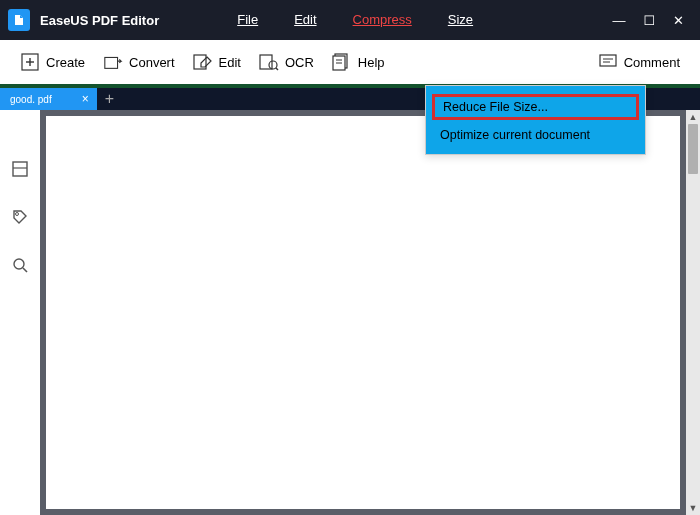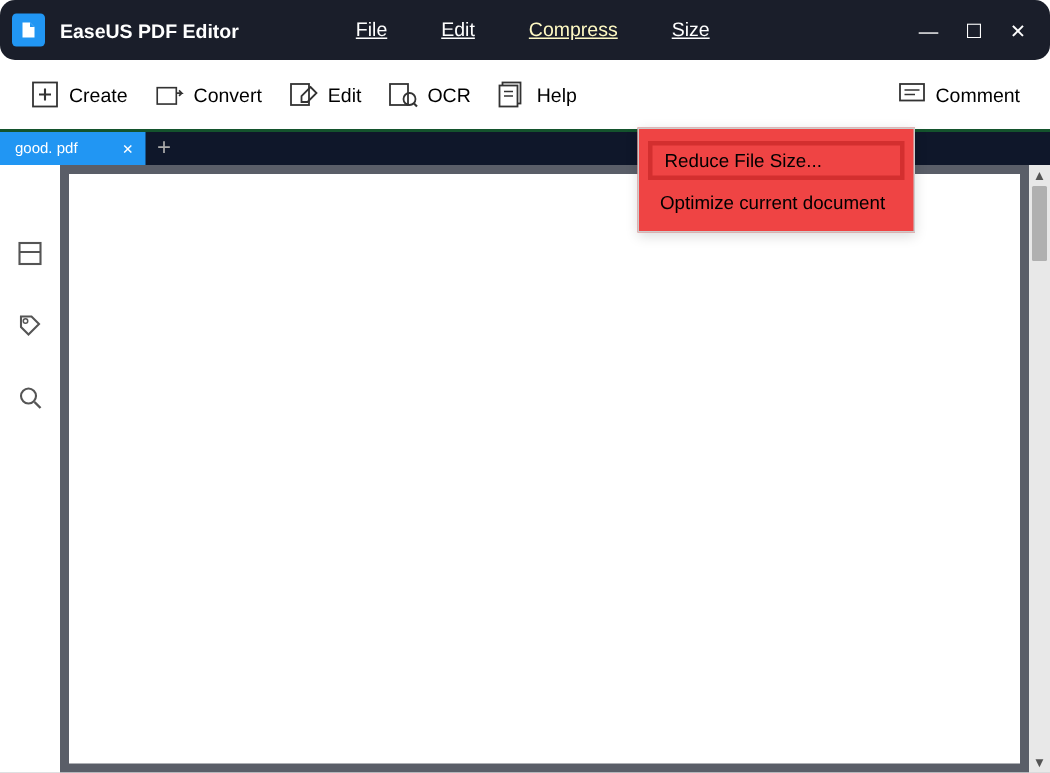--- a/index.html
+++ b/index.html
@@ -1,29 +1,29 @@
 <!DOCTYPE html>
 <html><head>
   <meta charset="utf-8">
   <style>
     * { margin: 0; padding: 0; box-sizing: border-box; font-family: "Segoe UI", Arial, sans-serif; }
     body { width: 700px; height: 515px; overflow: hidden; background: #fff; }
-    .titlebar { background: #1a1e2a; height: 40px; display: flex; align-items: center; color: #fff; padding: 0 8px; border-radius: 10px; }
+    .titlebar { background: #1a1e2a; height: 40px; display: flex; align-items: center; color: #fff; padding: 0 8px; }
     .app-logo { width: 22px; height: 22px; background: #2196f3; border-radius: 3px; display: flex; align-items: center; justify-content: center; margin-right: 10px; }
     .app-title { font-size: 13px; font-weight: 600; margin-right: 60px; }
     .menu { display: flex; flex: 1; }
     .menu-item { padding: 0 18px; font-size: 13px; cursor: pointer; line-height: 40px; text-decoration: underline; }
-    .menu-item.active { color: #fef9c3; }
+    .menu-item.active { color: #ef4444; }
     .win-controls { display: flex; gap: 18px; padding-right: 8px; }
     .win-btn { cursor: pointer; font-size: 13px; }
-    .toolbar { background: #fff; height: 48px; display: flex; align-items: center; padding: 0 20px; gap: 18px; border-bottom: 2px solid #14532d; position: relative; }
+    .toolbar { background: #fff; height: 48px; display: flex; align-items: center; padding: 0 20px; gap: 18px; border-bottom: 4px solid #14532d; position: relative; }
     .tool-btn { display: flex; align-items: center; gap: 6px; cursor: pointer; font-size: 13px; }
     .tool-icon { width: 20px; height: 20px; display: flex; align-items: center; justify-content: center; }
     .spacer { flex: 1; }
-    .dropdown { position: absolute; top: 45px; left: 425px; background: #ef4444; border: 1px solid #ccc; box-shadow: 0 2px 8px rgba(0,0,0,0.15); z-index: 10; padding: 6px 0; width: 185px; }
+    .dropdown { position: absolute; top: 45px; left: 425px; background: #0ea5e9; border: 1px solid #ccc; box-shadow: 0 2px 8px rgba(0,0,0,0.15); z-index: 10; padding: 6px 0; width: 221px; }
     .dd-item { padding: 6px 14px; font-size: 12.5px; cursor: pointer; }
     .dd-item.highlighted { border: 3px solid #d32f2f; margin: 2px 6px; padding: 3px 8px; }
     .tabbar { background: #0f172a; height: 22px; display: flex; align-items: center; }
     .file-tab { background: #2196f3; color: #fff; font-size: 10px; height: 22px; display: flex; align-items: center; padding: 0 8px 0 10px; gap: 30px; }
     .tab-close { cursor: pointer; font-size: 12px; }
     .new-tab { color: #aaa; margin-left: 8px; cursor: pointer; font-size: 16px; }
     .workspace { display: flex; height: 405px; background: #5a5e68; }
     .leftbar { width: 40px; background: #fff; display: flex; flex-direction: column; align-items: center; padding-top: 50px; gap: 30px; }
     .lb-icon { cursor: pointer; color: #555; }
     .canvas-area { flex: 1; background: #5a5e68; padding: 6px; display: flex; }

